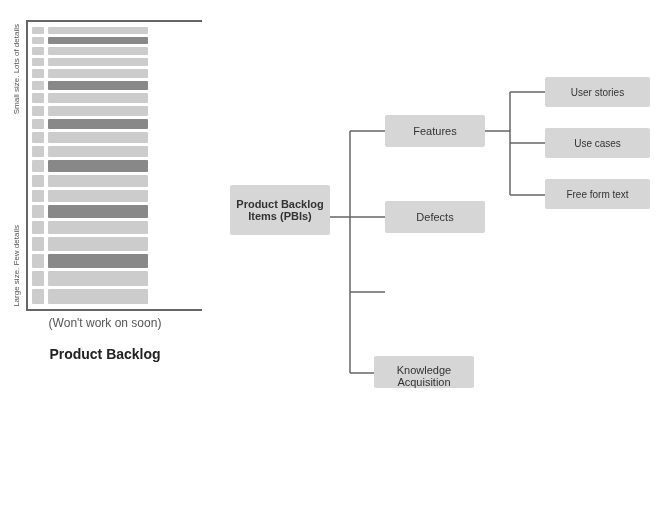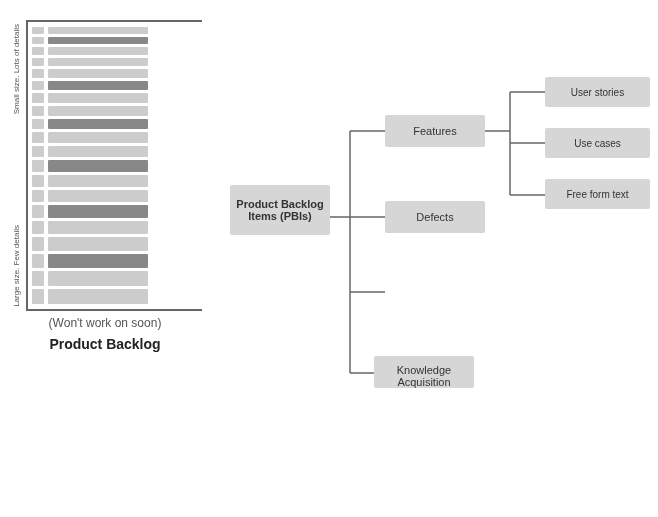--- a/index.html
+++ b/index.html
@@ -38,21 +38,21 @@
       font-size: 12px;
       color: #555;
       text-align: center;
       margin-top: 5px;
     }
 
     .product-backlog-title {
       font-size: 14px;
       font-weight: bold;
       text-align: center;
-      margin-top: 6px;
+      margin-top: 16px;
       color: #222;
     }
 
     
     .diagram-section {
       flex: 1;
       position: relative;
       padding-top: 15px;
     }
 

